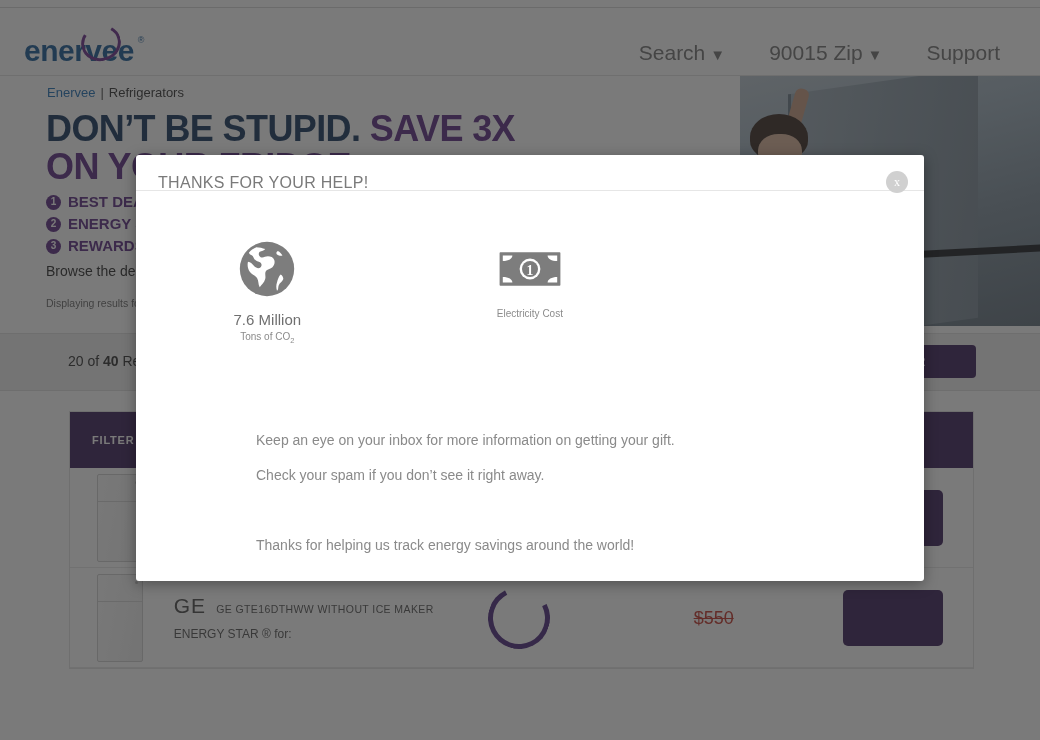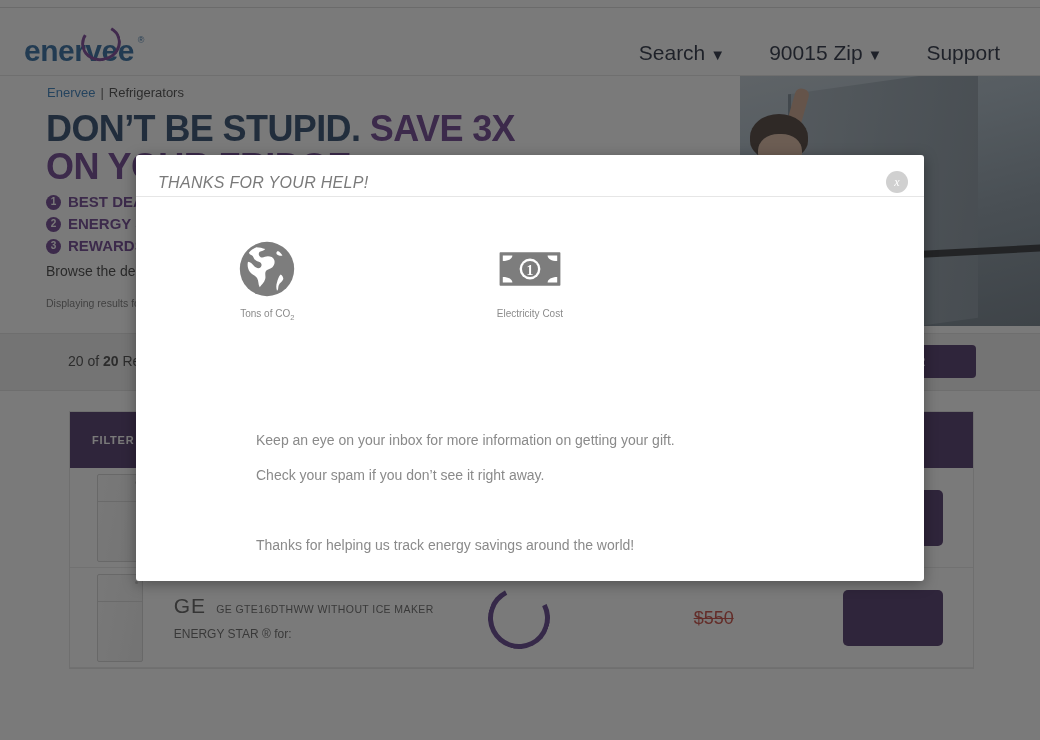--- a/index.html
+++ b/index.html
@@ -62,21 +62,21 @@
     position: absolute; right: -10px; top: 0px;
     font-size: 9px; font-weight: normal; color: #1a5b96;
   }
 
   .navbar {
     position: absolute; right: 40px; top: 32px;
     display: flex; align-items: center; gap: 44px;
   }
   .navitem {
     font-size: 21px;
-    color: #0f172a;
+    color: #737373;
     font-weight: 300;
     white-space: nowrap;
   }
   .navitem .caret { font-size: 15px; margin-left: 5px; }
 
   
   .hero {
     position: absolute; left: 0; top: 76px;
     width: 1040px; height: 250px;
     background: #ffffff;
@@ -288,23 +288,22 @@
     position: absolute;
     left: 136px; top: 155px;
     width: 788px; height: 426px;
     background: #ffffff;
     border-radius: 3px;
     z-index: 60;
     box-shadow: 0 3px 14px rgba(0,0,0,0.35);
   }
   .modal-head {
     position: relative;
-    height: 42px;
+    height: 36px;
     border-bottom: 1px solid #e6e6e6;
-    font-style: italic;
   }
   .modal-title {
     position: absolute; left: 22px; top: 19px;
     font-size: 16px; color: #7a7a7a;
     font-weight: 300; letter-spacing: 0.3px;
   }
   .modal-close {
     position: absolute; right: 16px; top: 16px;
     width: 22px; height: 22px; border-radius: 50%;
     background: #d0d0d0; color: #ffffff;
@@ -401,21 +400,21 @@
         <span class="bnum">3</span>
         <span>REWARDS</span>
       </div>
     </div>
 
     <div class="browse">Browse the deals below</div>
     <div class="displaying">Displaying results for 90015</div>
 
     <div class="resultsbar">
       <div class="resultcount">
-        <span>20 of </span><b>20</b><span> Results</span>
+        <span>20 of </span><b>40</b><span> Results</span>
       </div>
       <div class="filterbtn">FILTER</div>
     </div>
 
     <div class="listing">
       <div class="thead">
         <div class="th model">
           <span>FILTER</span>
         </div>
         <div class="th score">
@@ -527,20 +526,21 @@
 
       <div class="stat">
         <div class="staticon">
           <svg width="58" height="58" viewBox="0 0 64 64" aria-hidden="true">
             <circle cx="32" cy="32" r="30" class="gray"></circle>
             <path fill="#ffffff" d="M20 8c-3 2-6 3-8 6 1 3 4 2 5 5 1 3 3 4 6 5 3 1 4 4 2 6-2 2-5 1-7-1-2-2-4-5-7-5-1 4 0 8 2 11 2 3 6 4 8 7 2 3 1 7 3 10 2-3 5-5 6-9 1-3-1-6 1-9 2-2 5-2 7-4 2-2 3-5 2-8-1-3-4-4-7-4-3 0-5 2-8 1-2-1-3-4-1-6 2-1 5-1 6-3-3-1-6-2-10-2z"></path>
             <path fill="#ffffff" d="M44 12c2 1 4 3 5 5-2 1-4 0-6-1-1-1-1-3 1-4z"></path>
             <path fill="#ffffff" d="M47 38c2 1 3 3 3 5-1 3-4 4-5 7-1 2 0 5-2 6-1-3-1-6 0-9 1-4 2-7 4-9z"></path>
           </svg>
         </div>
+        <div class="statval">7.6 Million</div>
         <div class="statlbl"><span>Tons of CO</span><sub>2</sub></div>
       </div>
 
       <div class="stat">
         <div class="staticon">
           <svg width="64" height="40" viewBox="0 0 80 50" aria-hidden="true">
             <rect x="2" y="4" width="76" height="42" rx="1" class="gray"></rect>
             <path fill="#ffffff" d="M10 4c0 5-4 9-8 9v24c4 0 8 4 8 9h60c0-5 4-9 8-9V13c-4 0-8-4-8-9z" opacity="0"></path>
             <path fill="#ffffff" d="M6 8h12c0 4-5 7-12 7zM62 8h12v7c-7 0-12-3-12-7zM6 42h12c0-4-5-7-12-7zM62 42h12v-7c-7 0-12 3-12 7z"></path>
             <circle cx="40" cy="25" r="13" fill="#ffffff"></circle>

